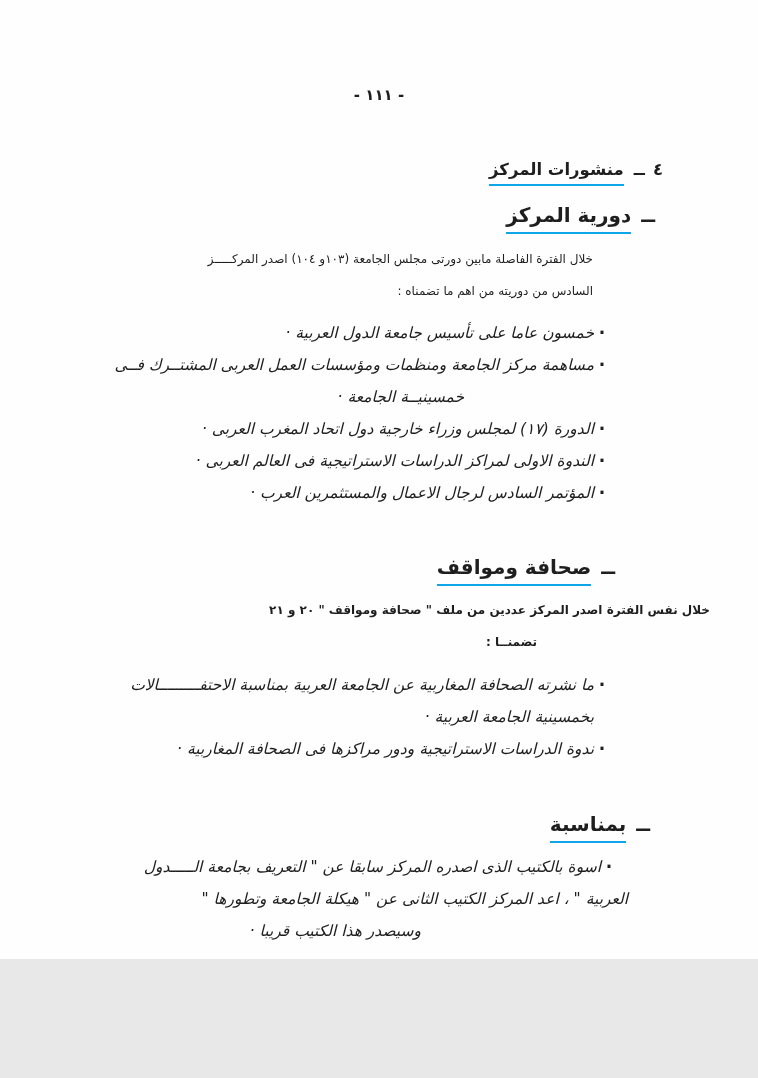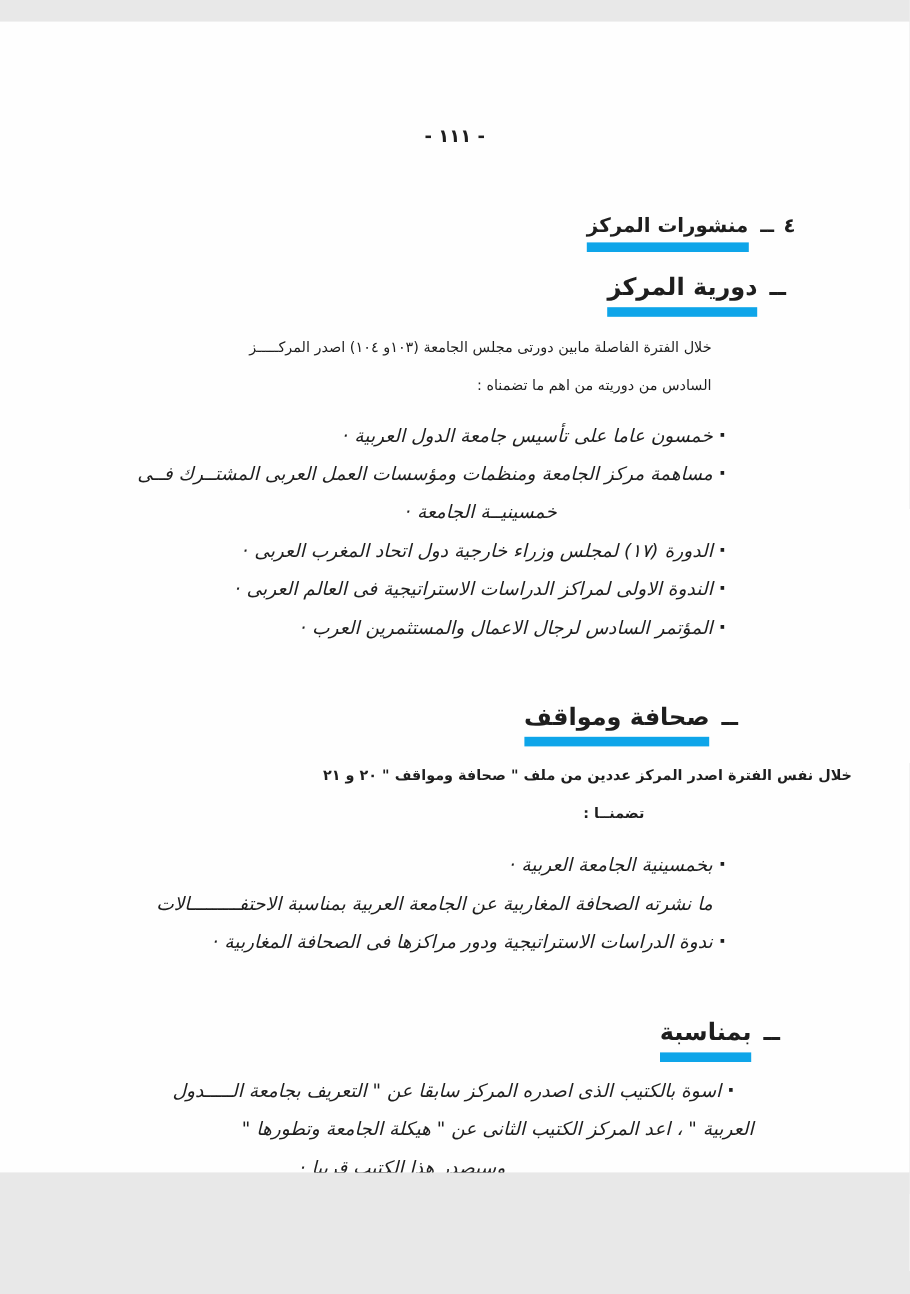--- a/index.html
+++ b/index.html
@@ -1,20 +1,20 @@
 <!DOCTYPE html>
 <html lang="ar"><head>
 <meta charset="utf-8">
 <style>
   html,body { margin:0; padding:0; background:#e8e8e8; }
   .page {
     position: relative;
     width: 758px;
     height: 959px;
-    margin: 18px auto;
+    margin: 0 auto;
     background: #fefefe;
     color: #1e1e1e;
     font-family: "DejaVu Sans", sans-serif;
     overflow: hidden;
     box-sizing: border-box;
   }
   .page-number {
     direction: ltr;
     text-align: center;
     padding-top: 86px;
@@ -29,21 +29,21 @@
   .main-heading {
     margin: 56px 95px 0 0;
     font-size: 16.5px;
     font-weight: bold;
     white-space: nowrap;
   }
   .h-dash { padding-left: 10px; }
   .h-num  { padding-left: 8px; }
   .underlined {
     display: inline-block;
-    border-bottom: 8px solid #0ea5e9;
+    border-bottom: 2px solid #0ea5e9;
     padding-bottom: 5px;
   }
   .sub-heading {
     font-size: 20px;
     font-weight: bold;
     white-space: nowrap;
   }
   .sub-periodical { margin: 17px 103px 0 0; }
   .sub-press      { margin: 46px 143px 0 0; }
   .sub-booklets   { margin: 47px 108px 0 0; }
@@ -126,22 +126,22 @@
 
     <div class="para para-2">
       <div class="line">خلال نفس الفترة اصدر المركز عددين من ملف " صحافة ومواقف " ٢٠ و  ٢١</div>
       <div class="line indent-intro2">تضمنــا :</div>
     </div>
 
     <div class="blist blist-2">
       <div class="bitem">
         <span class="bdot">·</span>
         <span class="btext">
+          <span class="ln">ما نشرته الصحافة المغاربية عن الجامعة العربية بمناسبة الاحتفـــــــــالات</span>
           <span class="ln">بخمسينية الجامعة العربية ·</span>
-          <span class="ln">ما نشرته الصحافة المغاربية عن الجامعة العربية بمناسبة الاحتفـــــــــالات</span>
         </span>
       </div>
       <div class="bitem">
         <span class="bdot">·</span>
         <span class="btext line">ندوة الدراسات الاستراتيجية ودور مراكزها فى الصحافة المغاربية ·</span>
       </div>
     </div>
 
     <div class="sub-heading sub-booklets">
       <span class="h-dash">ــ</span><span class="underlined">بمناسبة</span>

